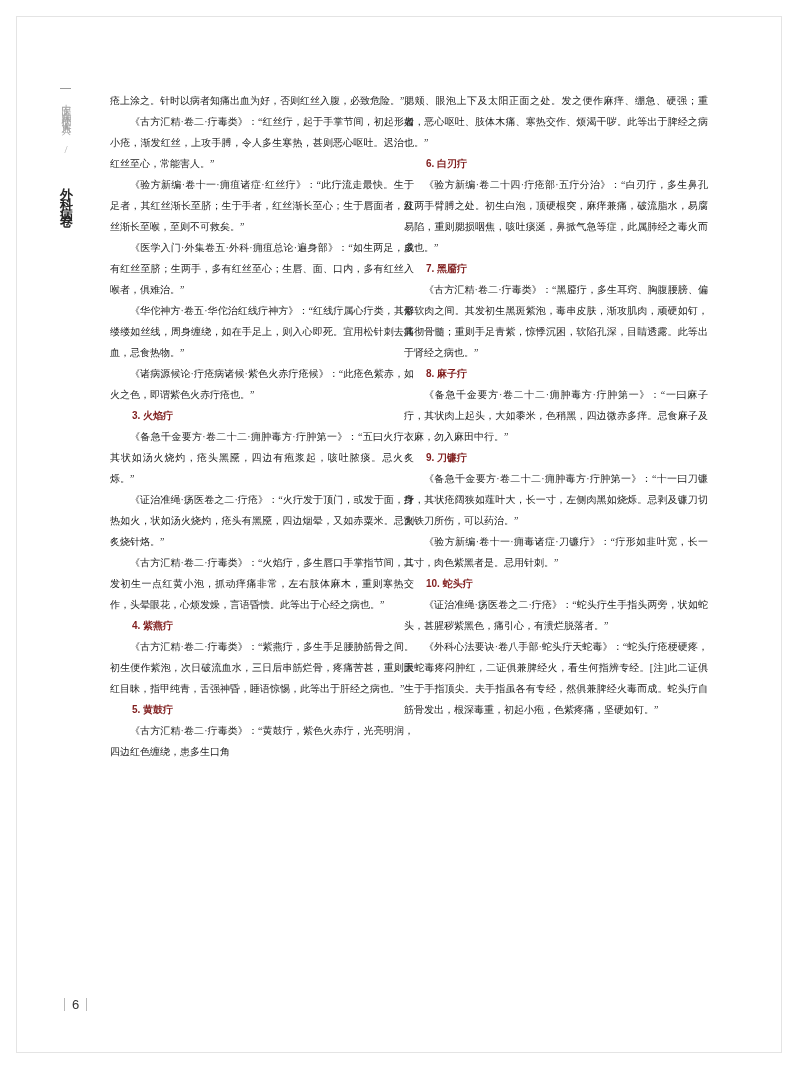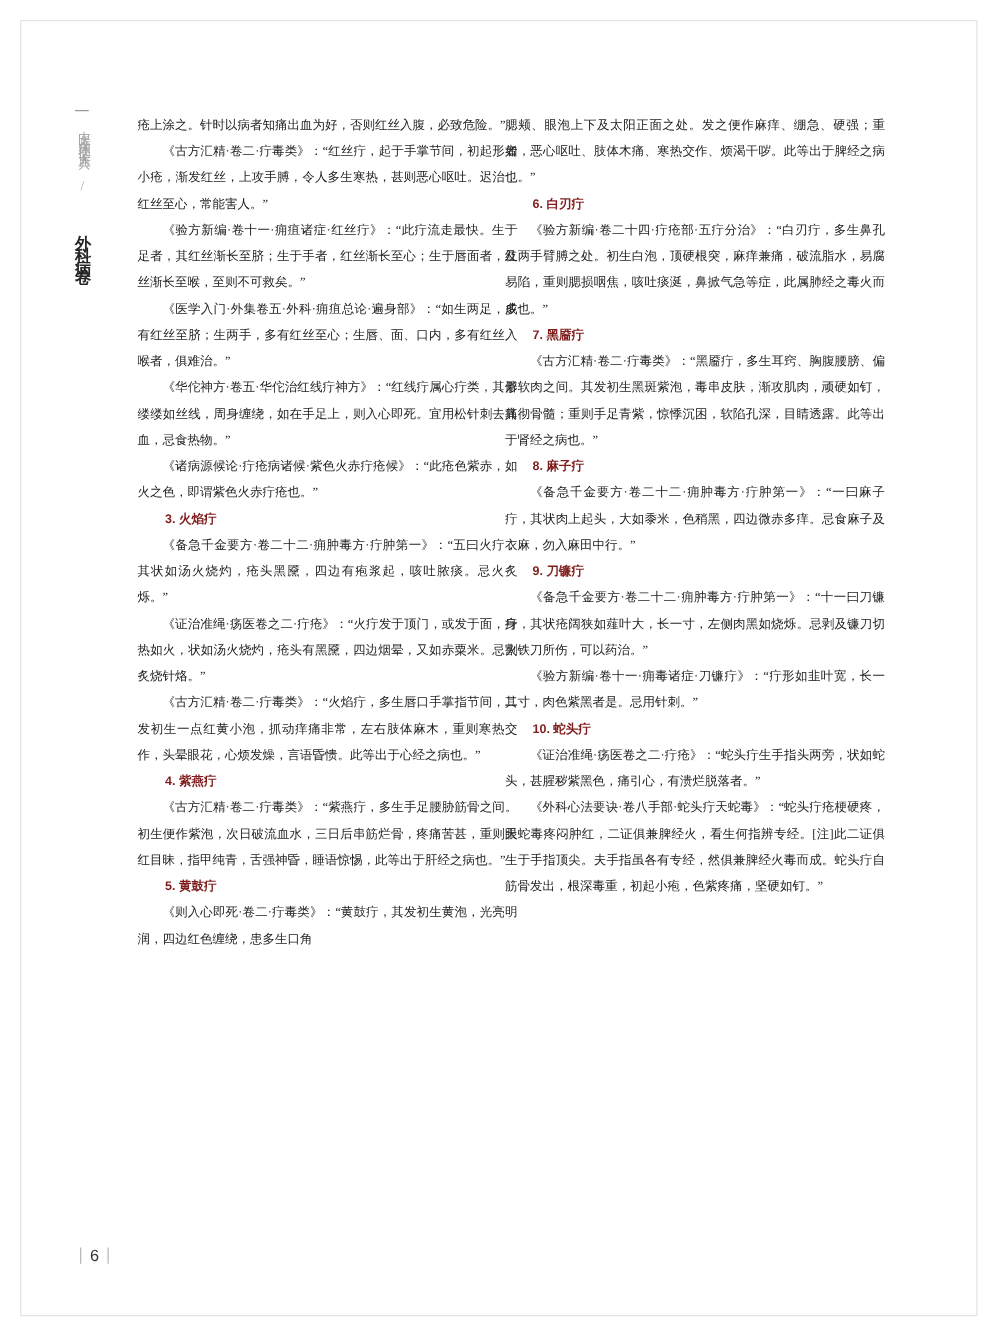--- a/index.html
+++ b/index.html
@@ -113,21 +113,21 @@
     <p class="para">《医学入门·外集卷五·外科·痈疽总论·遍身部》：“如生两足，多有红丝至脐；生两手，多有红丝至心；生唇、面、口内，多有红丝入喉者，俱难治。”</p>
     <p class="para">《华佗神方·卷五·华佗治红线疔神方》：“红线疔属心疔类，其形缕缕如丝线，周身缠绕，如在手足上，则入心即死。宜用松针刺去其血，忌食热物。”</p>
     <p class="para">《诸病源候论·疔疮病诸候·紫色火赤疔疮候》：“此疮色紫赤，如火之色，即谓紫色火赤疔疮也。”</p>
     <p class="heading">3. 火焰疔</p>
     <p class="para">《备急千金要方·卷二十二·痈肿毒方·疔肿第一》：“五曰火疔，其状如汤火烧灼，疮头黑黡，四边有疱浆起，咳吐脓痰。忌火炙烁。”</p>
     <p class="para">《证治准绳·疡医卷之二·疔疮》：“火疔发于顶门，或发于面，身热如火，状如汤火烧灼，疮头有黑黡，四边烟晕，又如赤粟米。忌火炙烧针烙。”</p>
     <p class="para">《古方汇精·卷二·疔毒类》：“火焰疔，多生唇口手掌指节间，其发初生一点红黄小泡，抓动痒痛非常，左右肢体麻木，重则寒热交作，头晕眼花，心烦发燥，言语昏愦。此等出于心经之病也。”</p>
     <p class="heading">4. 紫燕疔</p>
     <p class="para">《古方汇精·卷二·疔毒类》：“紫燕疔，多生手足腰胁筋骨之间。初生便作紫泡，次日破流血水，三日后串筋烂骨，疼痛苦甚，重则眼红目昧，指甲纯青，舌强神昏，睡语惊惕，此等出于肝经之病也。”</p>
     <p class="heading">5. 黄鼓疔</p>
-    <p class="para">《则入心即死·卷二·疔毒类》：“黄鼓疔，其发初生黄泡，光亮明润，四边红色缠绕，患多生口角</p>
+    <p class="para">《古方汇精·卷二·疔毒类》：“黄鼓疔，紫色火赤疔，光亮明润，四边红色缠绕，患多生口角</p>
   </div>
 <div class="text-col col-right">
     <p class="cont">腮颊、眼泡上下及太阳正面之处。发之便作麻痒、绷急、硬强；重者，恶心呕吐、肢体木痛、寒热交作、烦渴干哕。此等出于脾经之病也。”</p>
     <p class="heading">6. 白刃疔</p>
     <p class="para">《验方新编·卷二十四·疔疮部·五疔分治》：“白刃疔，多生鼻孔及两手臂膊之处。初生白泡，顶硬根突，麻痒兼痛，破流脂水，易腐易陷，重则腮损咽焦，咳吐痰涎，鼻掀气急等症，此属肺经之毒火而成也。”</p>
     <p class="heading">7. 黑靥疔</p>
     <p class="para">《古方汇精·卷二·疔毒类》：“黑靥疔，多生耳窍、胸腹腰膀、偏僻软肉之间。其发初生黑斑紫泡，毒串皮肤，渐攻肌肉，顽硬如钉，痛彻骨髓；重则手足青紫，惊悸沉困，软陷孔深，目睛透露。此等出于肾经之病也。”</p>
     <p class="heading">8. 麻子疔</p>
     <p class="para">《备急千金要方·卷二十二·痈肿毒方·疔肿第一》：“一曰麻子疔，其状肉上起头，大如黍米，色稍黑，四边微赤多痒。忌食麻子及衣麻，勿入麻田中行。”</p>
     <p class="heading">9. 刀镰疔</p>

